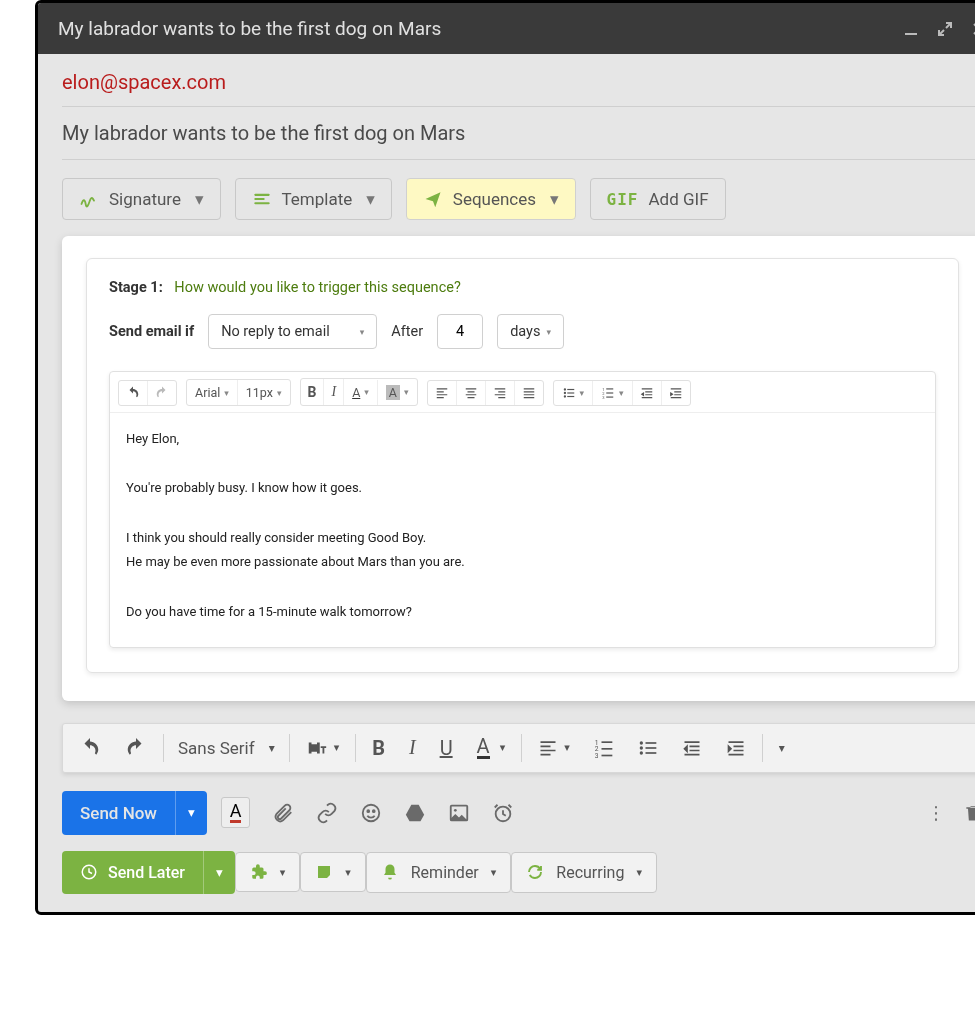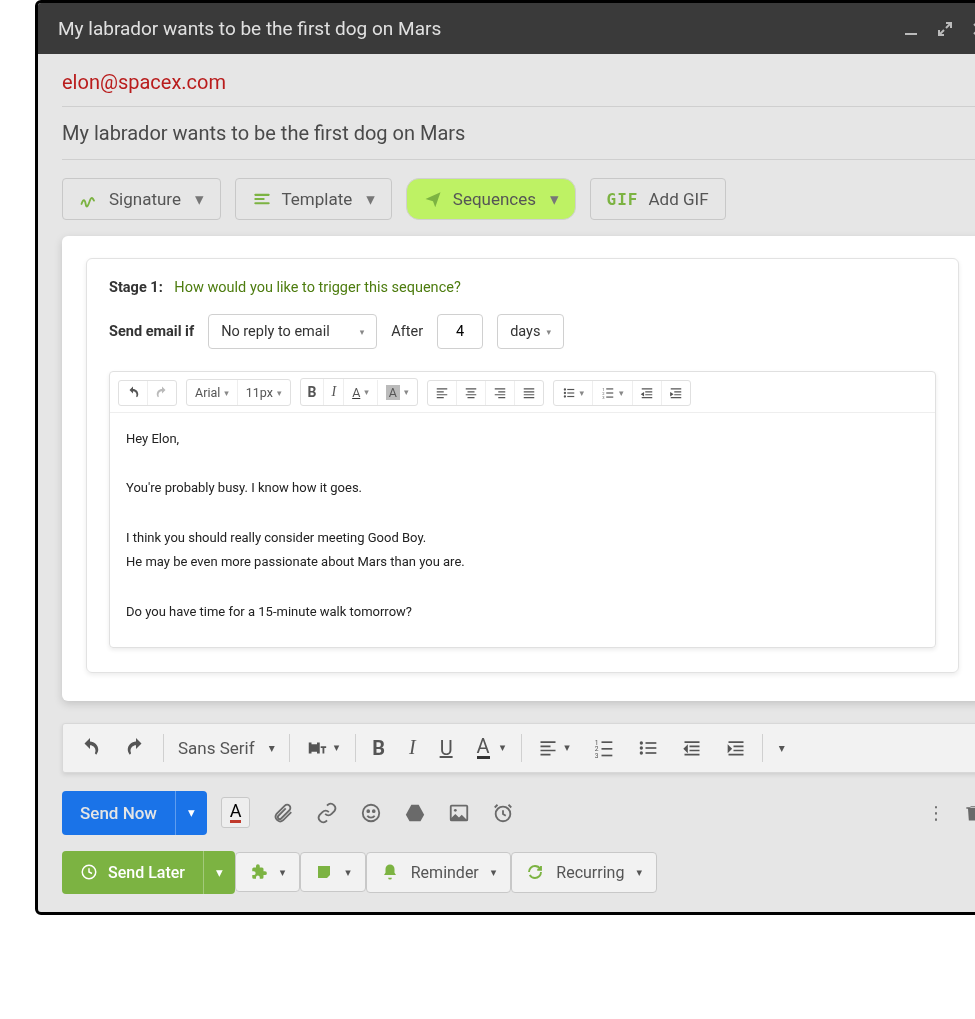--- a/index.html
+++ b/index.html
@@ -6,21 +6,21 @@
   body { background: #fff; }
   .window { width: 975px; border: 3px solid #000; border-radius: 6px; background: #e6e6e6; overflow: hidden; margin-left: 35px; }
   .titlebar { background: #3a3a3a; color: #e0e0e0; display: flex; align-items: center; justify-content: space-between; padding: 14px 20px; font-size: 19px; }
   .title-controls { display: flex; gap: 18px; align-items: center; }
   .title-controls span { color: #bbb; cursor: pointer; display: inline-flex; }
   .content { padding: 0 24px 18px 24px; }
   .recipient { font-size: 20px; color: #b91c1c; padding: 16px 0 12px 0; border-bottom: 1px solid #cfcfcf; }
   .subject { font-size: 20px; color: #4a4a4a; padding: 14px 0 14px 0; border-bottom: 1px solid #cfcfcf; }
   .toolbar-row { display: flex; gap: 14px; padding: 18px 0 16px 0; flex-wrap: wrap; }
   .tool-btn { display: inline-flex; align-items: center; gap: 10px; background: #e6e6e6; border: 1px solid #c8c8c8; border-radius: 4px; padding: 10px 16px; font-size: 17px; color: #555; cursor: pointer; }
-  .tool-btn.active { background: #bef264; border-color: #d0d0d0; border-radius: 13px; }
+  .tool-btn.active { background: #fef9c3; border-color: #d0d0d0; }
   .tool-btn .caret { margin-left: 4px; color: #777; }
   .icon-wrap { display: inline-flex; width: 20px; height: 20px; align-items: center; justify-content: center; }
   .gif-text { font-family: monospace; font-weight: 700; letter-spacing: 1px; color: #7cb342; font-size: 16px; }
 
   .panel { background: #fff; border-radius: 6px; box-shadow: 0 3px 8px rgba(0,0,0,0.15); padding: 22px 24px 28px 24px; margin-bottom: 22px; }
   .panel-head { display: flex; align-items: center; justify-content: space-between; margin-bottom: 26px; }
   .panel-name { display: flex; align-items: center; gap: 12px; font-size: 15px; color: #333; }
   .panel-actions { display: flex; align-items: center; gap: 12px; }
   .ghost-btn { border: 1px solid #d0d0d0; background: #fff; border-radius: 4px; padding: 8px 16px; font-size: 14.5px; color: #333; cursor: pointer; }
   .primary-btn { background: #1a73e8; color: #fff; border: none; border-radius: 4px; padding: 9px 18px; font-size: 14.5px; font-weight: 500; cursor: pointer; }

